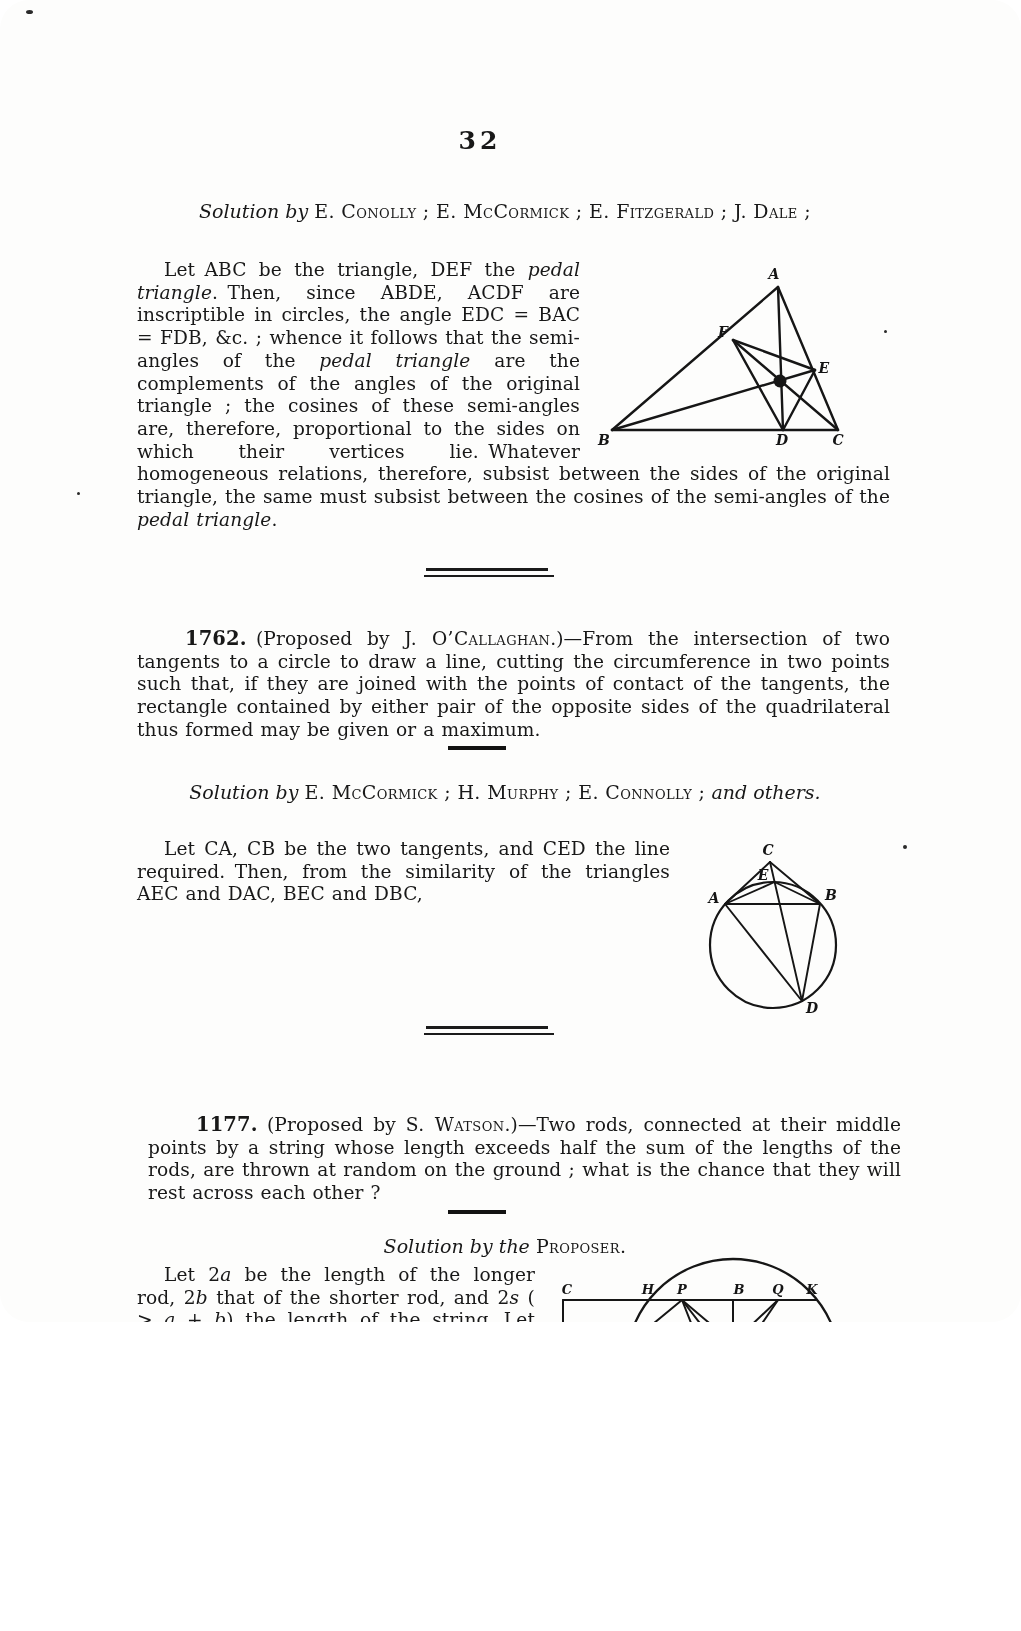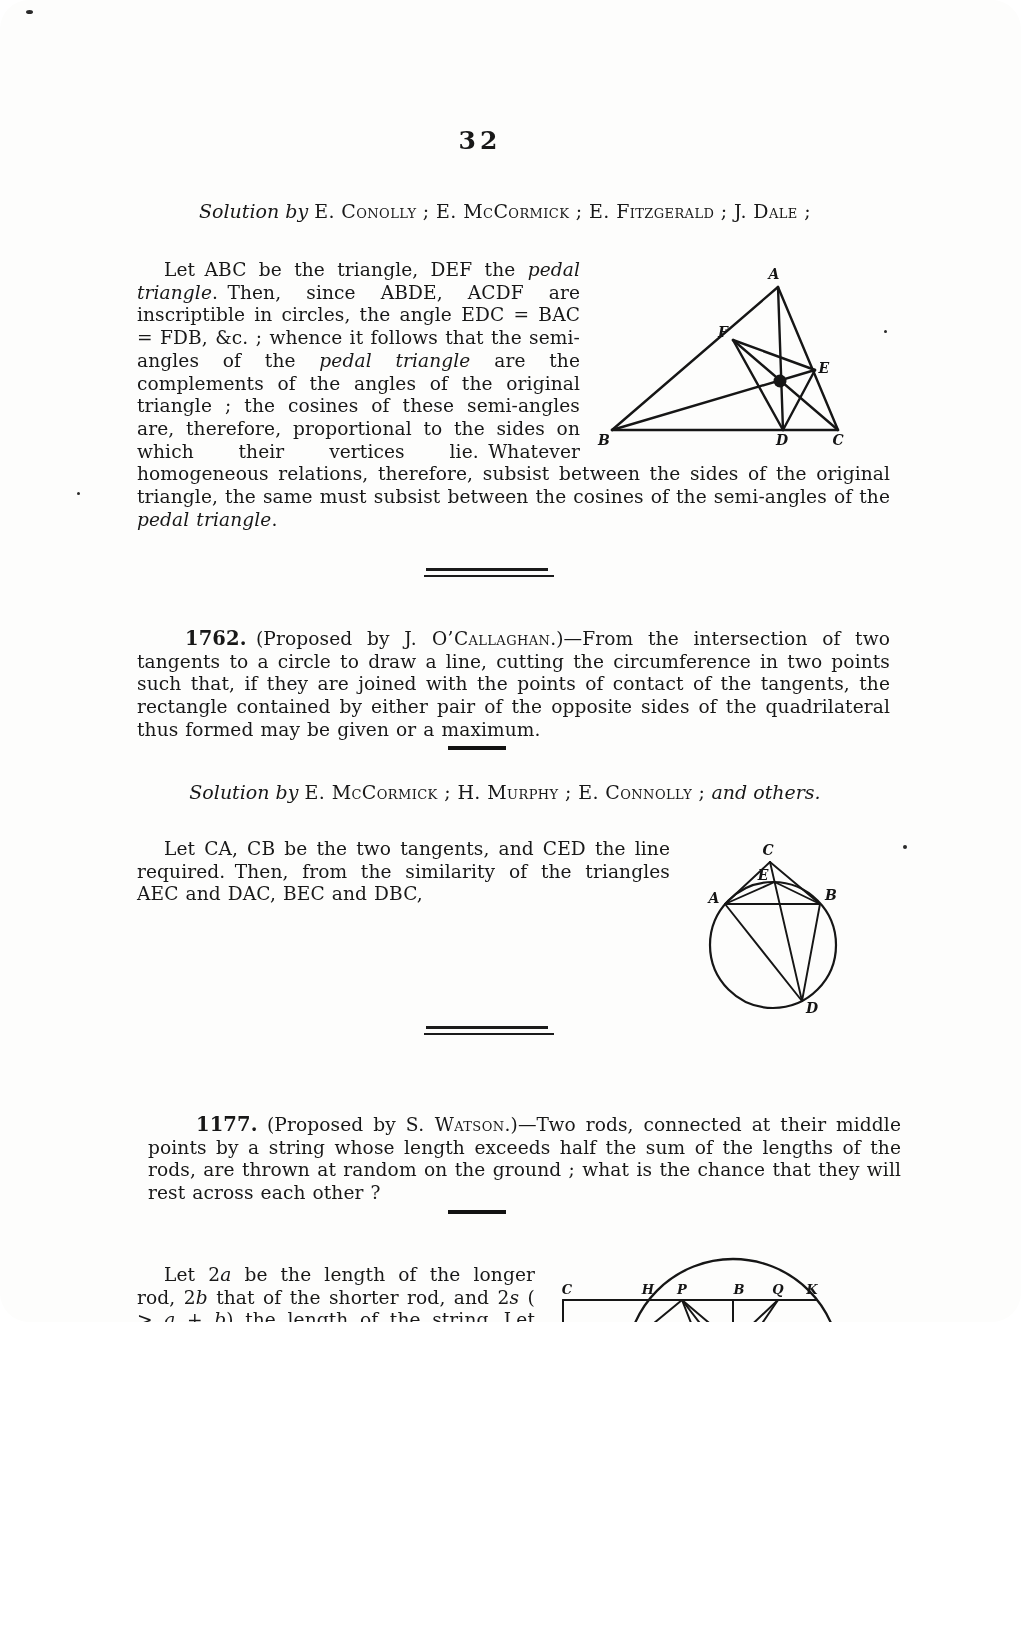--- a/index.html
+++ b/index.html
@@ -117,20 +117,23 @@
     <div class="r1"></div>
     <div class="r2"></div>
   </div>
 
   <p class="para indent" style="top:1114px;left:148px;width:753px;">
     <b class="num">1177.</b><span> (Proposed by </span><span class="sc">S. Watson</span><span>.)—Two rods, connected at their middle points by a string whose length exceeds half the sum of the lengths of the rods, are thrown at random on the ground ; what is the chance that they will rest across each other ?</span>
   </p>
 
   <div class="srule" style="top:1210px;"></div>
 
+  <div class="heading" style="top:1234px;">
+    <span class="it">Solution by the</span> <span class="sc">Proposer.</span>
+  </div>
 
   <p class="para indent" style="top:1264px;left:137px;width:398px;">
     <span>Let 2</span><i>a</i><span> be the length of the longer rod, 2</span><i>b</i><span> that of the shorter rod, and 2</span><i>s</i><span> ( &gt; </span><i>a</i><span> + </span><i>b</i><span>) the length of the string. Let AM represent half the longer rod, A being one end and M the middle of the rod. Draw BC parallel to AM, and AB, MC perpendicular</span>
   </p>
 
   <svg class="figabs" style="left:525px;top:1237px;" width="340" height="152" viewBox="0 0 340 152">
     <g stroke="#161616" stroke-width="2" stroke-linecap="round" fill="none">
       <line x1="38" y1="63" x2="292" y2="63"></line>
       <line x1="38" y1="129" x2="313" y2="129"></line>
       <line x1="38" y1="63" x2="38" y2="129"></line>

